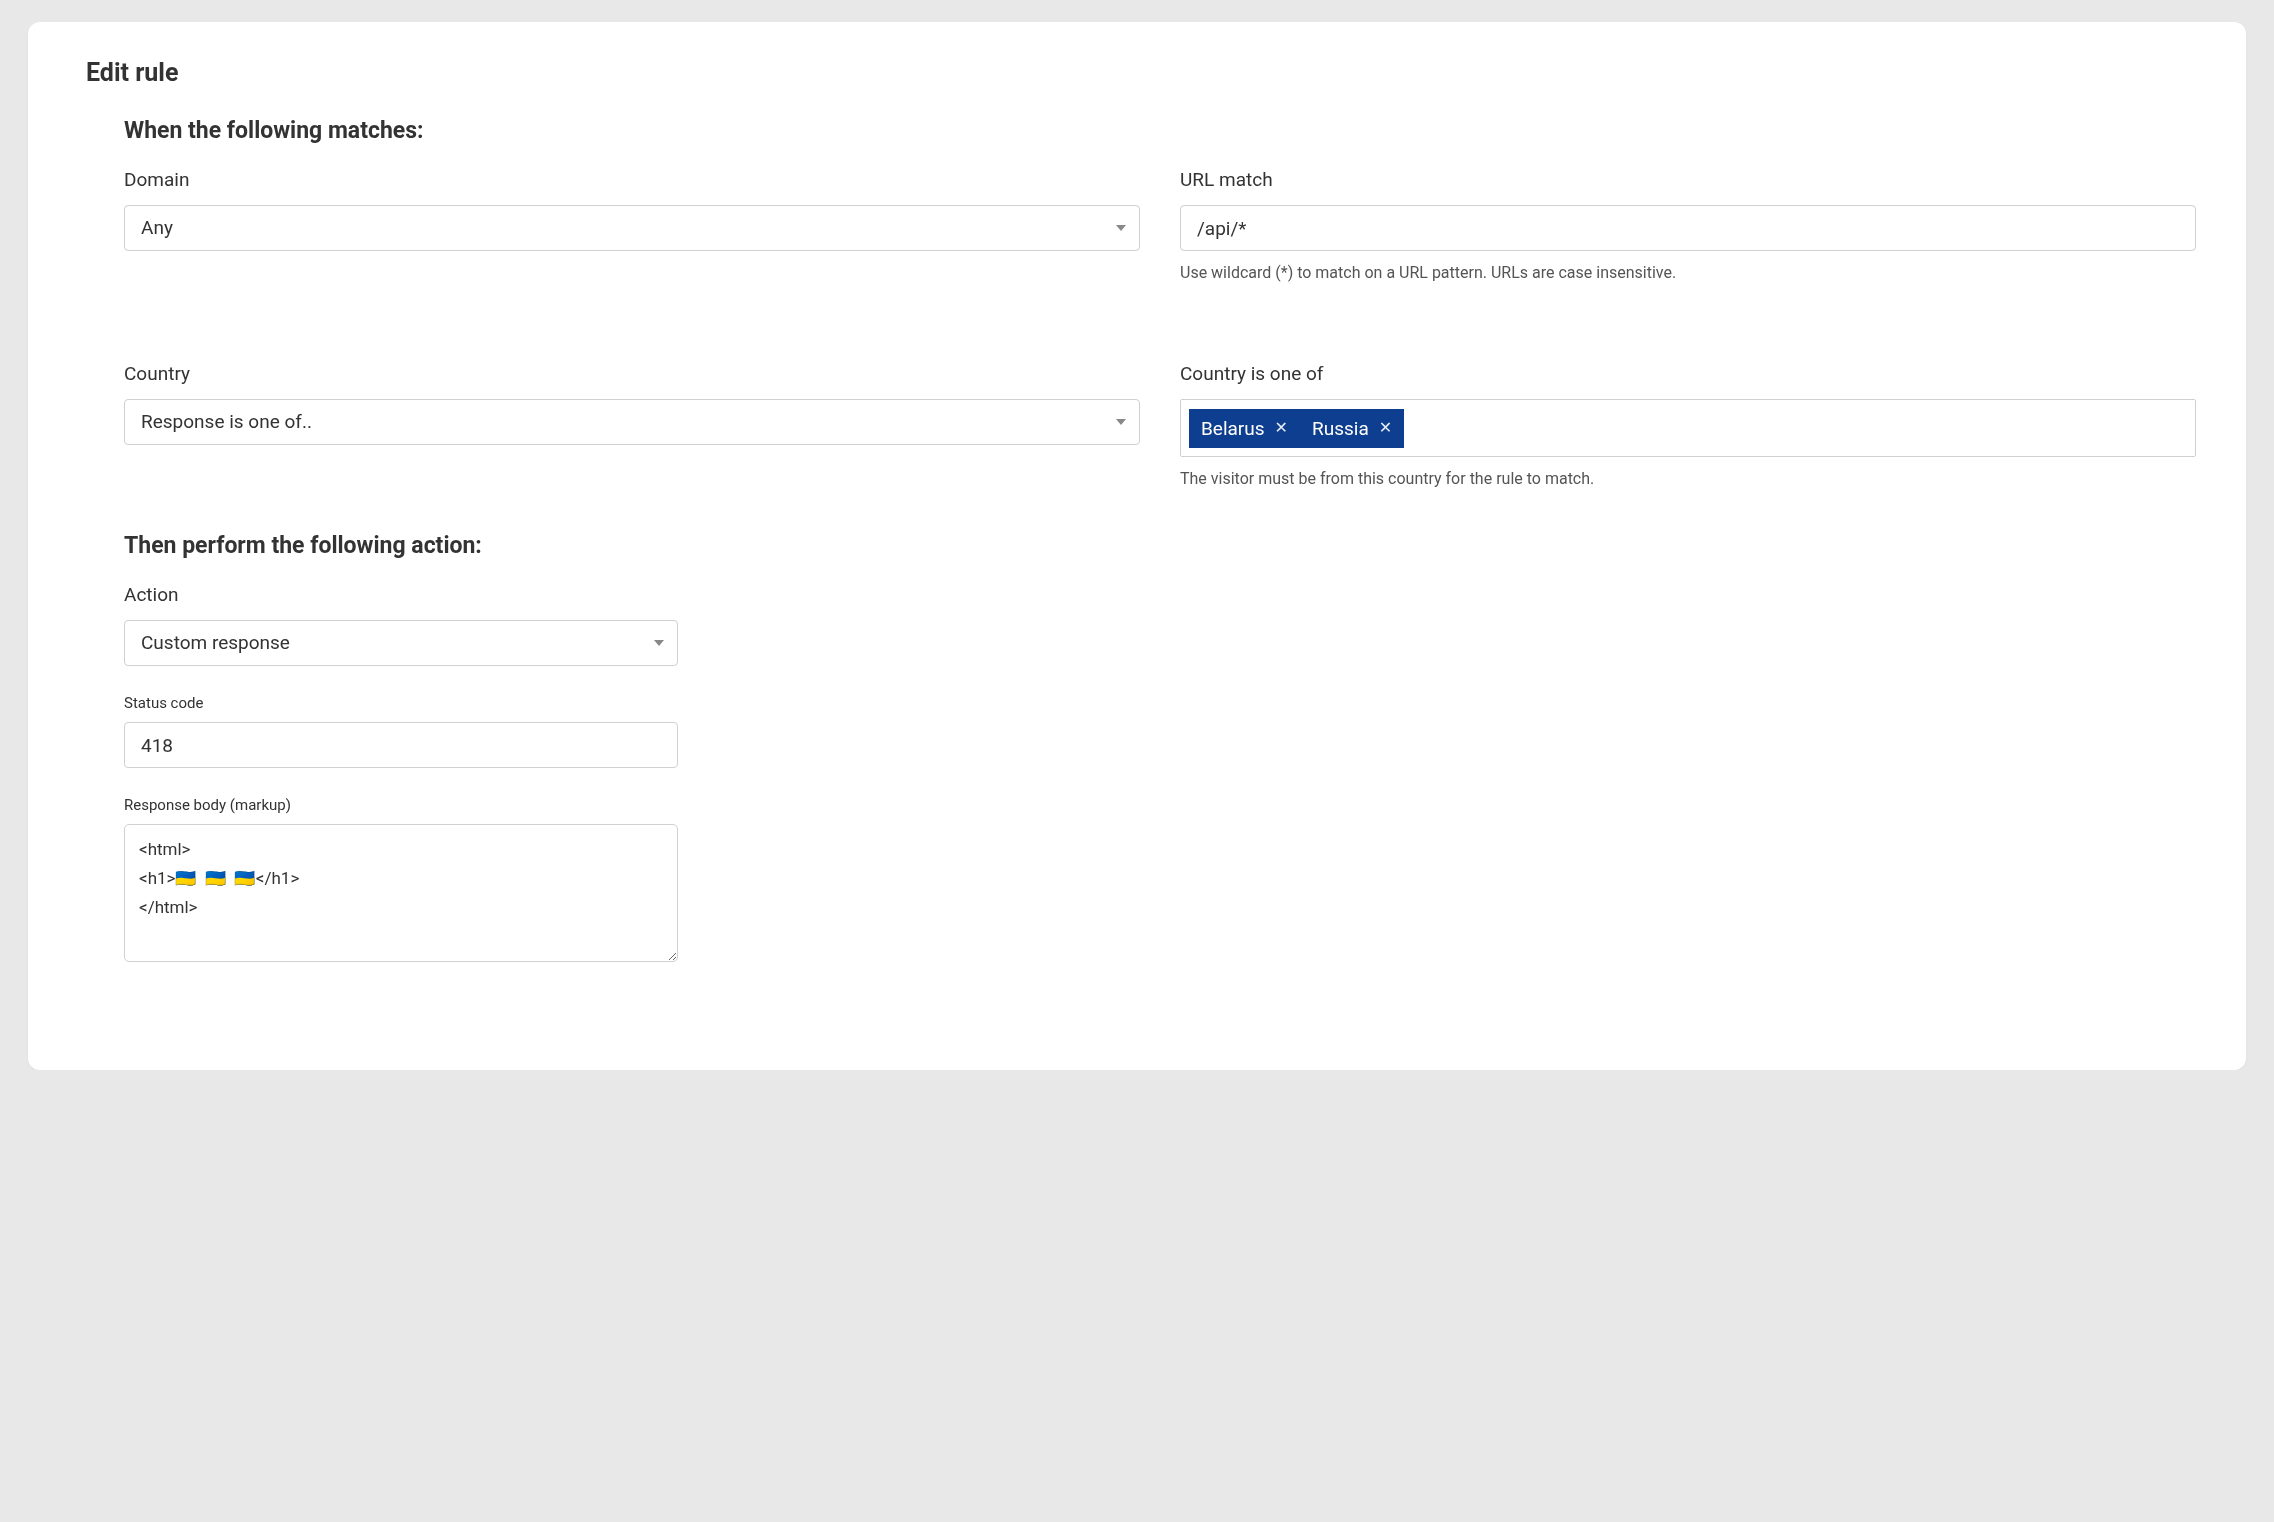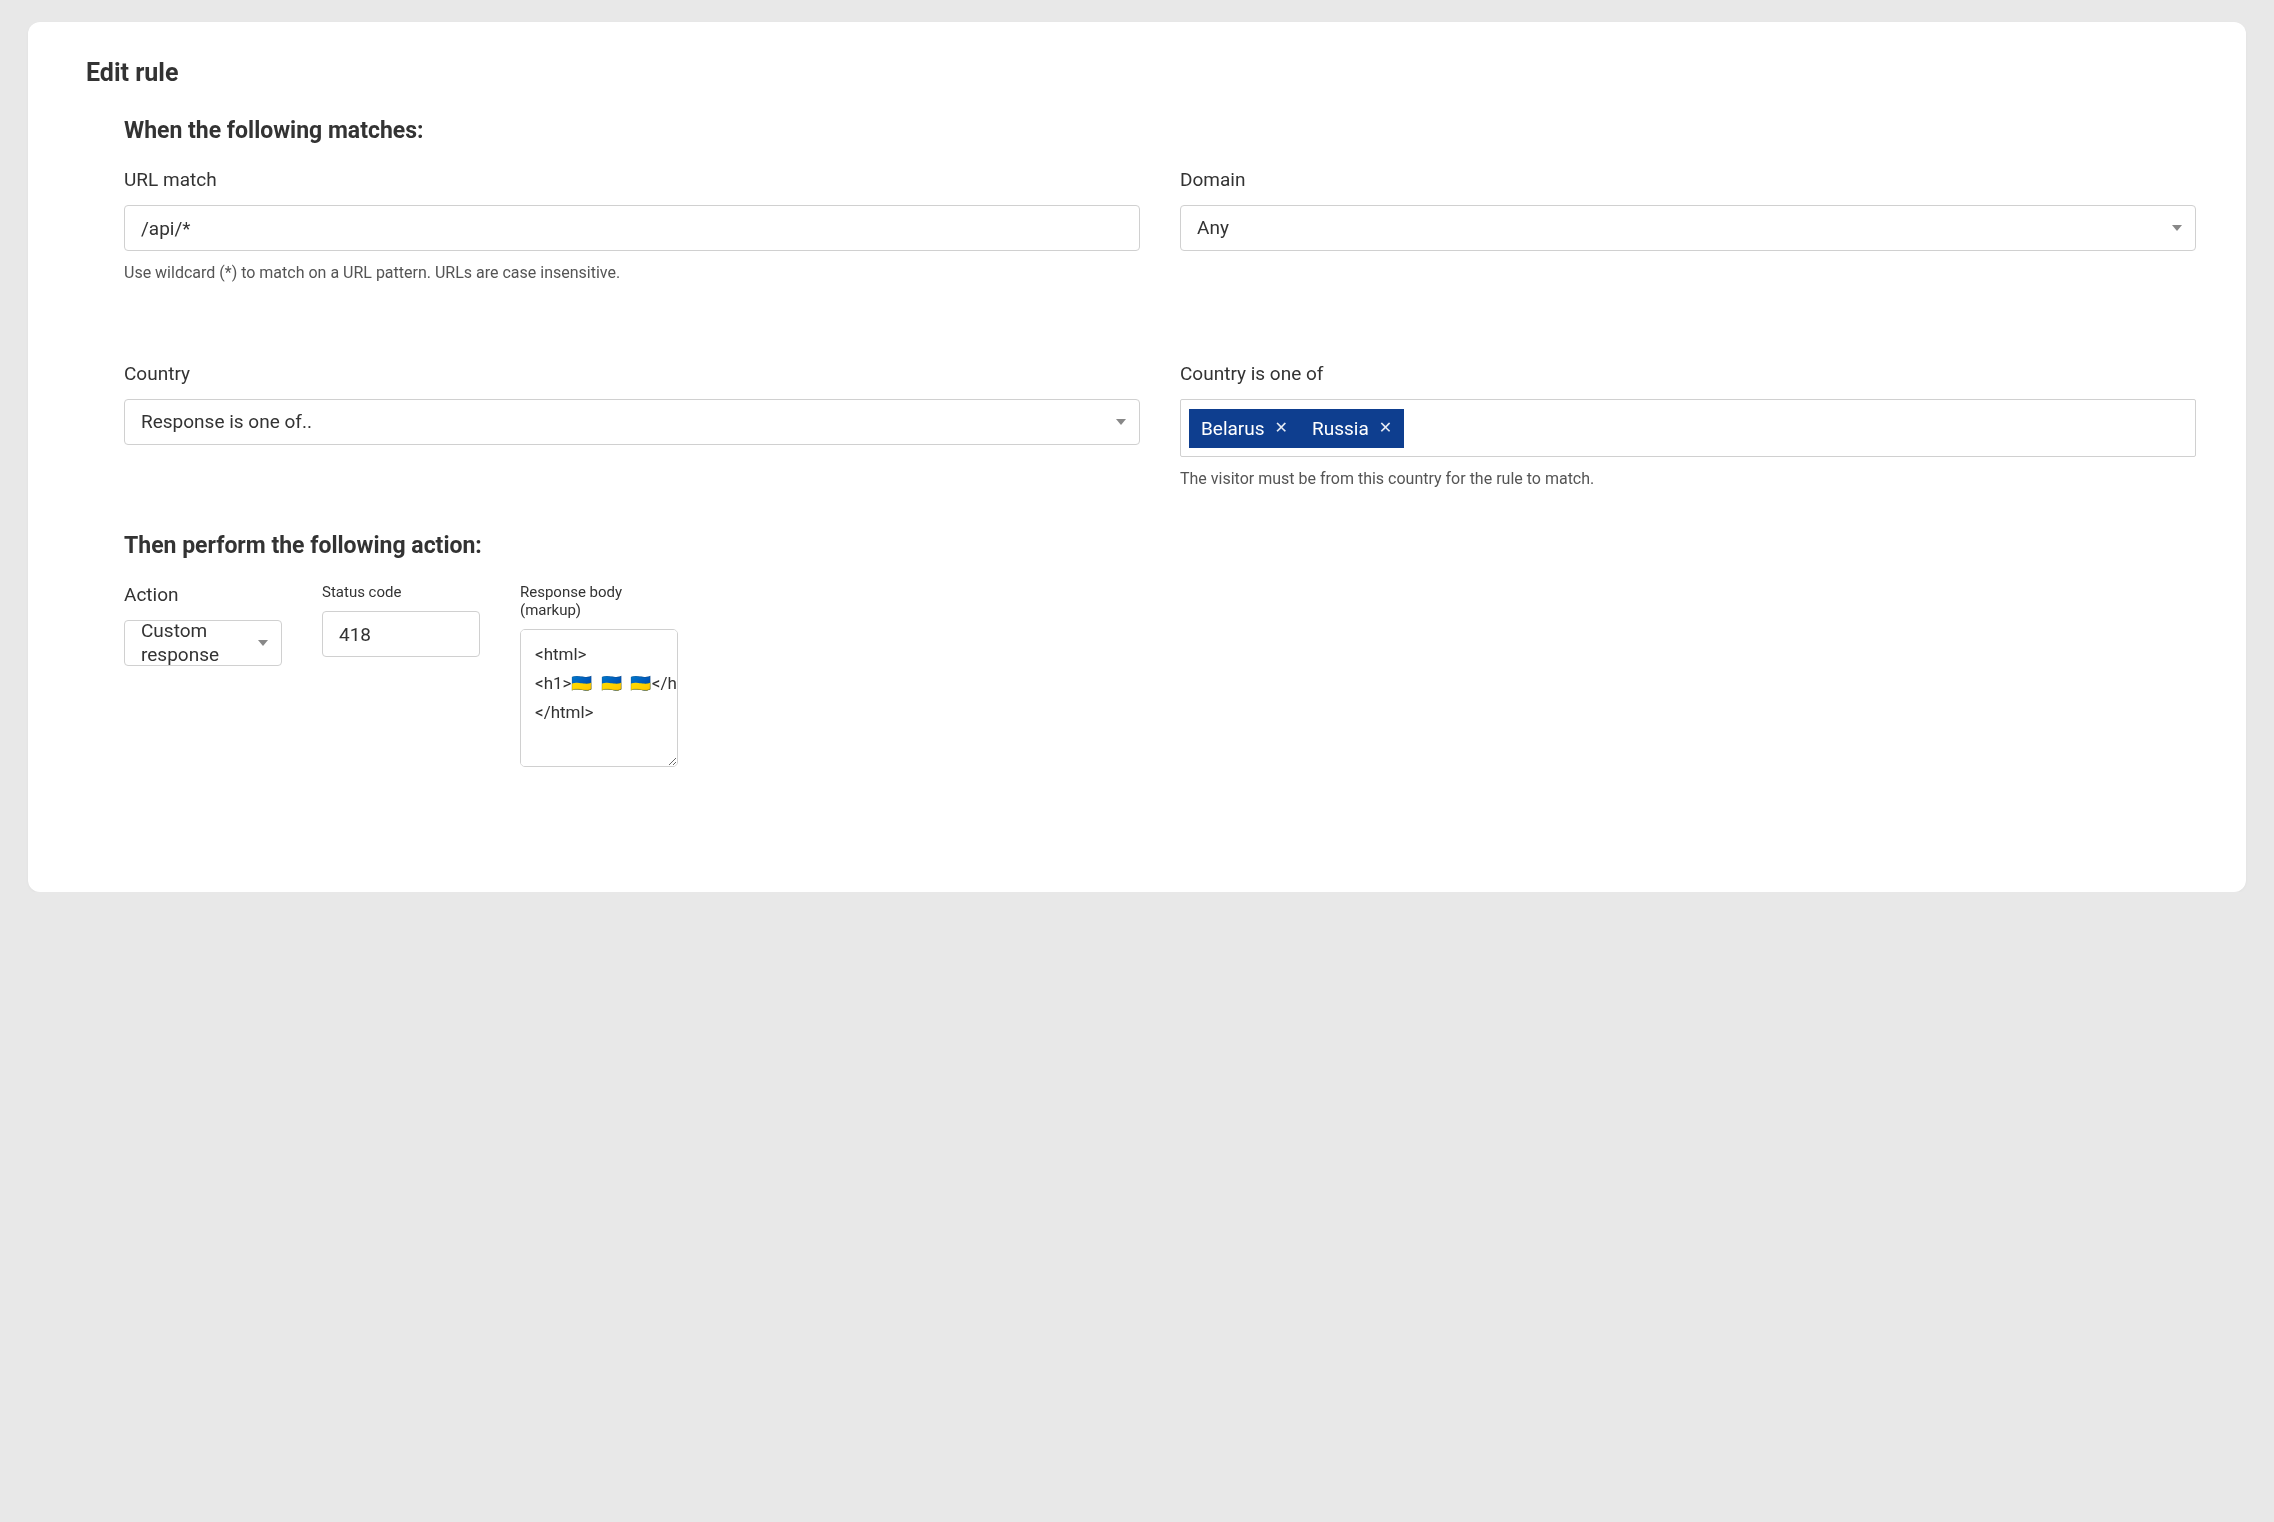--- a/index.html
+++ b/index.html
@@ -35,21 +35,21 @@
   }
   .form-grid {
     display: grid;
     grid-template-columns: 1fr 1fr;
     column-gap: 40px;
     row-gap: 28px;
     padding-left: 46px;
     margin-bottom: 44px;
   }
   .single-col {
-    grid-template-columns: 1fr 1fr 1fr;
+    grid-template-columns: 1fr;
     max-width: 600px;
   }
   .field-label {
     font-size: 19px;
     color: #333;
     margin-bottom: 14px;
     display: block;
   }
   .field-label-sm {
     font-size: 15px;
@@ -155,33 +155,33 @@
 
 <div class="page">
   <div class="card">
     <h1 class="card-title">Edit rule</h1>
 
     <h2 class="section-title">When the following matches:</h2>
 
     <div class="form-grid">
 
       <div>
-        <label class="field-label">URL match</label>
-        <input type="text" class="text-input" value="/api/*" style="">
-        <div class="help-text">Use wildcard (*) to match on a URL pattern. URLs are case insensitive.</div>
-      </div>
-
-      <div>
         <label class="field-label">Domain</label>
         <div class="select-wrap">
           <div class="select-box">
             <span>Any</span>
           </div>
           <span class="select-caret"></span>
         </div>
+      </div>
+
+      <div>
+        <label class="field-label">URL match</label>
+        <input type="text" class="text-input" value="/api/*" style="">
+        <div class="help-text">Use wildcard (*) to match on a URL pattern. URLs are case insensitive.</div>
       </div>
 
       <div class="row-spacer"></div>
 
       <div>
         <label class="field-label">Country</label>
         <div class="select-wrap">
           <div class="select-box">
             <span>Response is one of..</span>
           </div>

